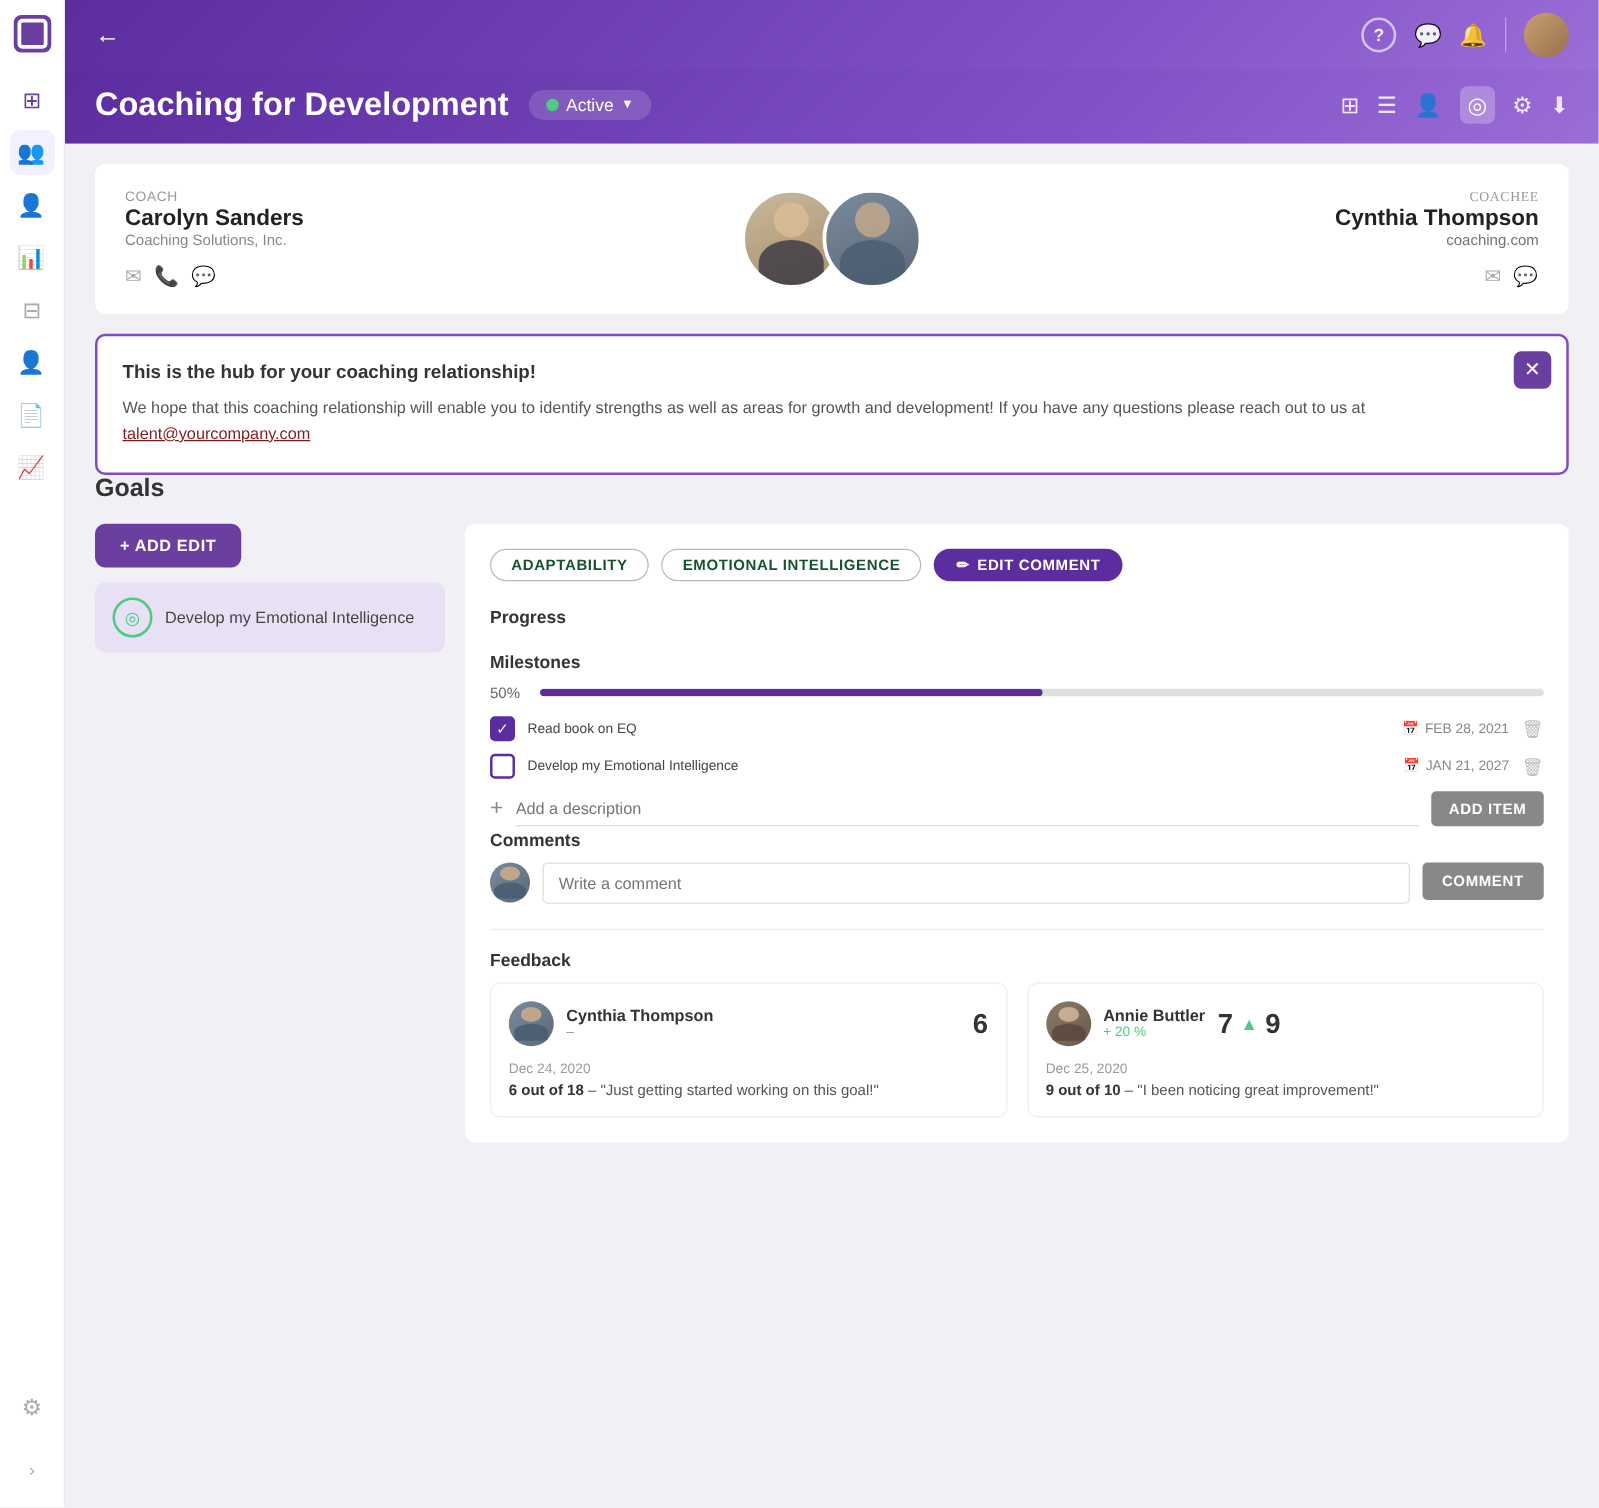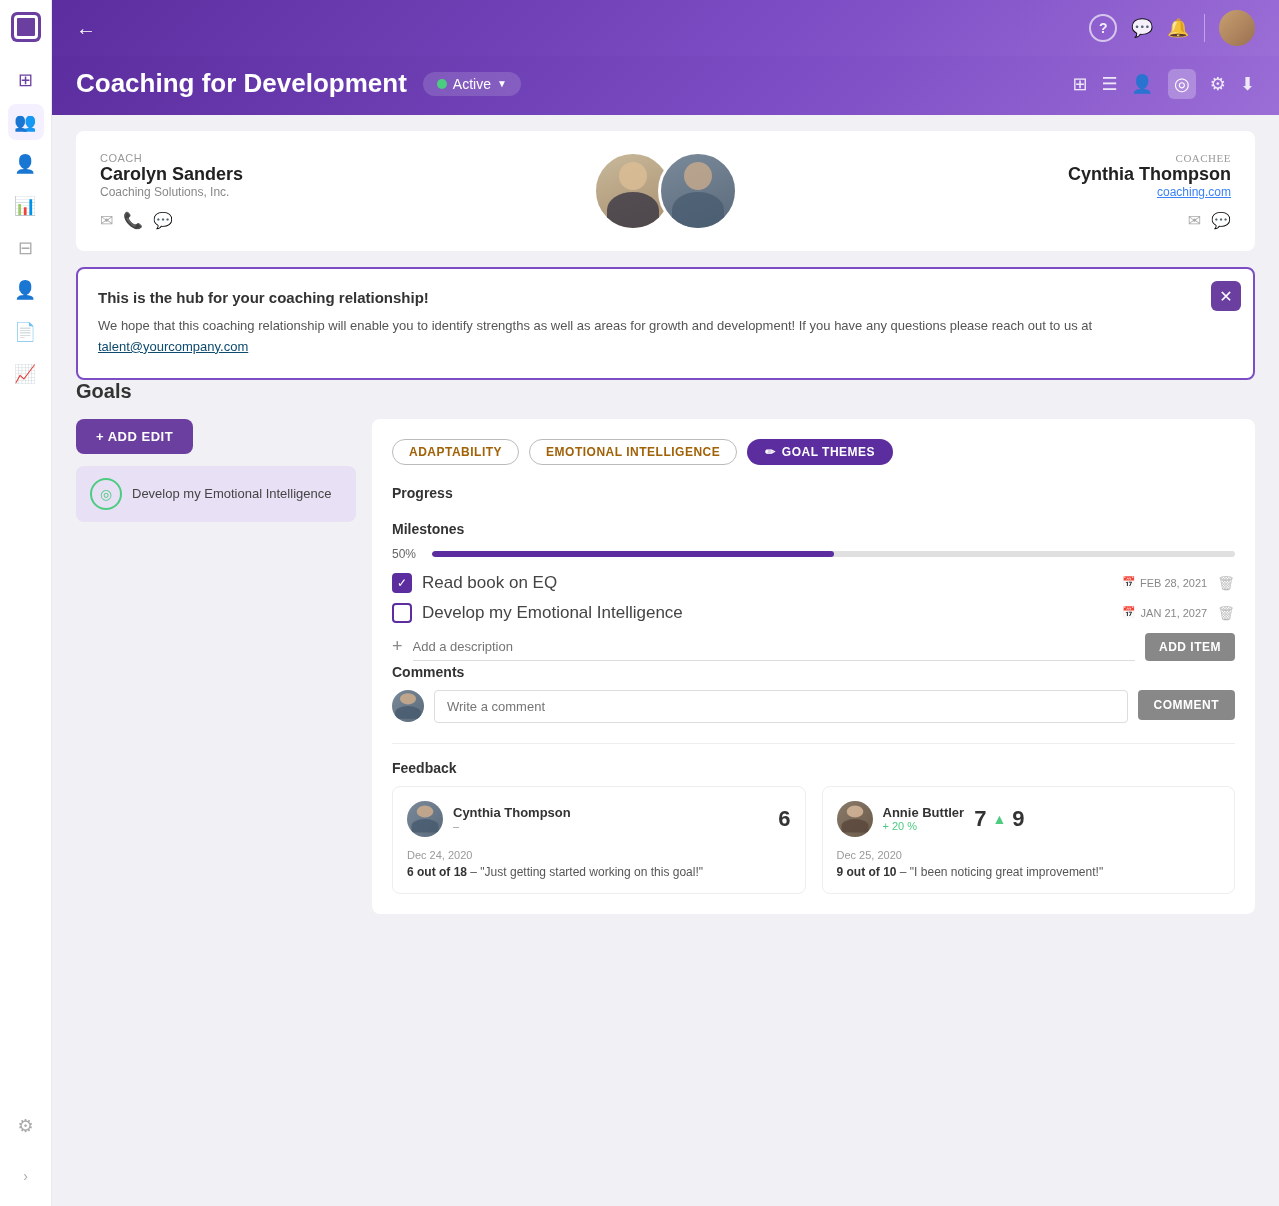--- a/index.html
+++ b/index.html
@@ -202,21 +202,21 @@
     
     .avatar-1 {
       background: linear-gradient(160deg, #c8b89a 0%, #a89070 100%);
     }
     .avatar-2 {
       background: linear-gradient(160deg, #7a8a9a 0%, #5a6a7a 100%);
     }
     .coachee-info { flex: 1; text-align: right; }
     .coachee-label { font-size: 11px; color: #999; text-transform: uppercase; letter-spacing: 0.5px; font-family: Liberation Serif, serif; }
     .coachee-name { font-size: 18px; font-weight: 700; color: #222; }
-    .coachee-company { font-size: 12px; color: #3b82f6; text-decoration: underline; }
+    .coachee-company { font-size: 12px; color: #737373; }
     .coachee-icons { display: flex; gap: 10px; justify-content: flex-end; margin-top: 12px; color: #aaa; font-size: 16px; }
 
     
     .info-box {
       border: 2px solid #7c4dc4;
       border-radius: 8px;
       padding: 20px 50px 20px 20px;
       margin-bottom: 0;
       background: #fff;
       position: relative;
@@ -225,21 +225,21 @@
       font-size: 15px;
       font-weight: 600;
       color: #333;
       margin-bottom: 10px;
     }
     .info-box-text {
       font-size: 13px;
       color: #555;
       line-height: 1.6;
     }
-    .info-box-text a { color: #0c4a6e; }
+    .info-box-text a { color: #7f1d1d; }
     .info-box-close {
       position: absolute;
       top: 12px; right: 12px;
       background: #6b3fa0;
       color: #fff;
       border: none;
       border-radius: 6px;
       width: 30px; height: 30px;
       cursor: pointer;
       font-size: 16px;
@@ -311,21 +311,21 @@
       gap: 10px;
       margin-bottom: 20px;
       flex-wrap: wrap;
     }
     .theme-chip {
       border: 1px solid #bbb;
       border-radius: 20px;
       padding: 5px 16px;
       font-size: 12px;
       font-weight: 600;
-      color: #a16207;
+      color: #14532d;
       letter-spacing: 0.5px;
       cursor: pointer;
     }
     .edit-themes-btn {
       background: #5b2d9e;
       color: #fff;
       border: none;
       border-radius: 20px;
       padding: 6px 18px;
       font-size: 12px;
@@ -378,21 +378,21 @@
       display: flex; align-items: center; justify-content: center;
       flex-shrink: 0;
     }
     .milestone-check.checked {
       background: #5b2d9e;
       color: #fff;
       font-size: 12px;
     }
     .milestone-text {
       flex: 1;
-      font-size: 17px;
+      font-size: 11px;
       color: #444;
     }
     .milestone-date {
       display: flex;
       align-items: center;
       gap: 4px;
       font-size: 11px;
       color: #888;
     }
     .milestone-del {
@@ -676,21 +676,21 @@
           </div>
         </div>
 
         <div class="goals-right">
 
           <div class="themes-row">
             <div class="theme-chip">ADAPTABILITY</div>
             <div class="theme-chip">EMOTIONAL INTELLIGENCE</div>
             <button class="edit-themes-btn">
               <span style="font-size:12px;">✏</span>
-              <span>GOAL THEMES</span>
+              <span>EDIT COMMENT</span>
             </button>
           </div>
 
           <div class="progress-section">
             <div class="section-label">Progress</div>
           </div>
 
           <div class="milestones-section">
             <div class="section-label">Milestones</div>
             <div class="progress-bar-row">

